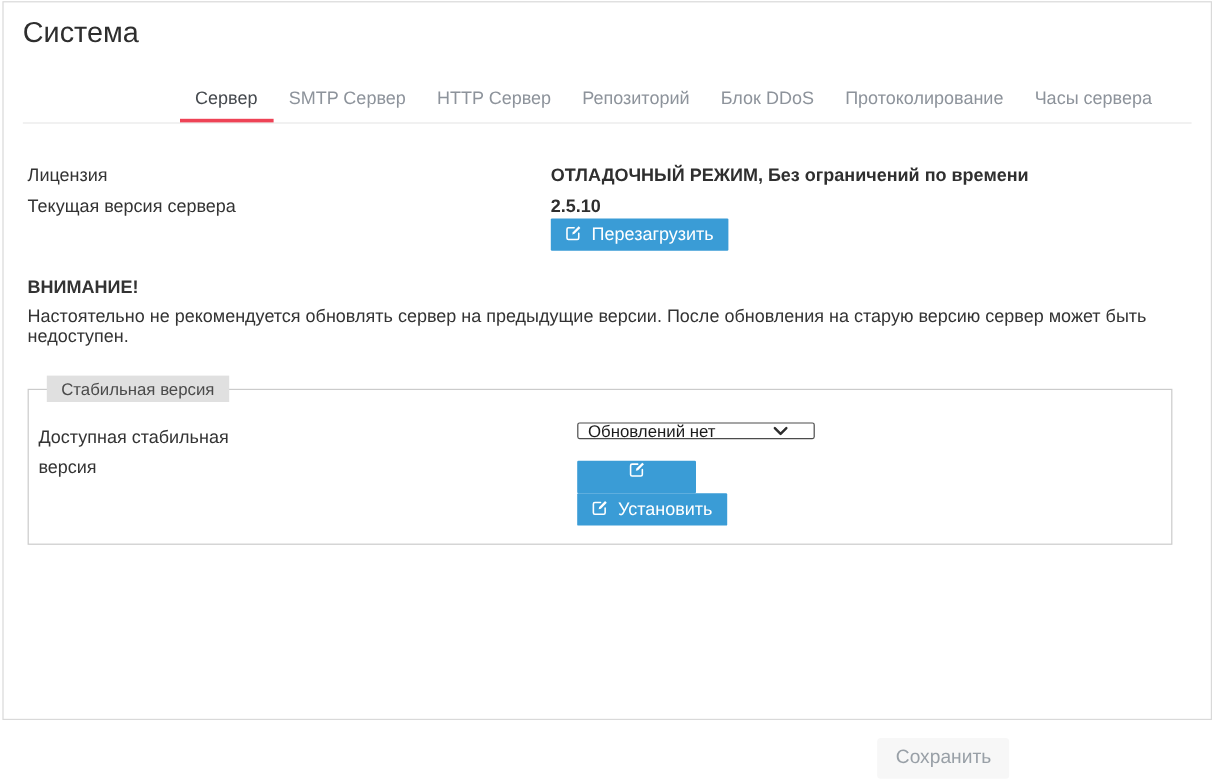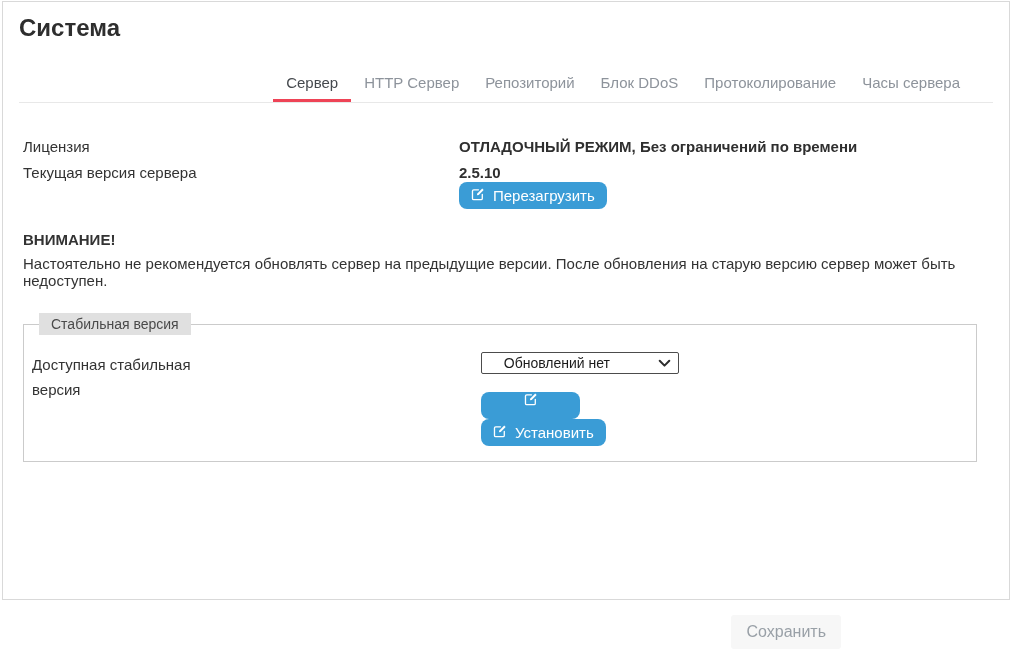--- a/index.html
+++ b/index.html
@@ -11,21 +11,21 @@
   *{box-sizing:border-box;margin:0;padding:0;}
   html,body{width:1012px;height:650px;background:#ffffff;overflow:hidden;}
   body{font-family:"Liberation Sans","DejaVu Sans",sans-serif;color:var(--text-dark);position:relative;}
 
   .card{
     position:absolute;left:2px;top:1px;width:1008px;height:599px;
     background:#fff;border:1px solid var(--border-card);
     padding:0 16px;
   }
 
-  .page-title{font-size:24px;line-height:30px;font-weight:700;color:#2e2e2e;margin-top:11px;}
+  .page-title{font-size:24px;line-height:30px;font-weight:400;color:#2e2e2e;margin-top:11px;}
 
   .tabs{
     display:flex;justify-content:flex-end;align-items:flex-end;
     margin-top:30px;padding-right:20px;
     border-bottom:1px solid var(--border-divider);
   }
   .tab{
     font-size:15px;line-height:20px;color:var(--tab-muted);
     padding:0 13px 6px 13px;cursor:pointer;white-space:nowrap;
     border-bottom:3px solid transparent;
@@ -33,21 +33,21 @@
   .tab.active{color:#45494e;border-bottom-color:var(--accent-red);}
 
   .rows{margin-top:26px;padding-left:4px;}
   .row{display:flex;min-height:26px;align-items:flex-end;}
   .row-label{width:436px;font-size:15px;color:var(--text-dark);flex:none;}
   .row-value{font-size:15px;font-weight:700;color:#2f2f2f;}
   .btn-row{margin-top:1px;}
 
   .btn-blue{
     display:inline-flex;align-items:center;gap:8px;
-    background:var(--accent-blue);color:#fff;border:none;border-radius:8px;
+    background:var(--accent-blue);color:#fff;border:none;border-radius:1px;
     font-size:15px;height:27px;padding:0 12px;cursor:pointer;
     font-family:"Liberation Sans","DejaVu Sans",sans-serif;
   }
 
   .warning{margin-top:22px;padding-left:4px;}
   .warning-title{font-size:15px;font-weight:700;}
   .warning-text{font-size:15px;margin-top:7px;}
 
   fieldset.stable{
     margin:24px 16px 0 4px;
@@ -57,23 +57,23 @@
   fieldset.stable legend{
     margin-left:7px;background:var(--legend-bg);color:#4a4a4a;
     font-size:14px;line-height:16px;padding:3px 12px;
   }
   .frow{display:flex;margin-top:9px;}
   .flabel{width:449px;flex:none;font-size:15px;line-height:25px;color:var(--text-dark);}
   .flabel span{display:inline-block;max-width:195px;}
   .fvalue{display:flex;flex-direction:column;align-items:flex-start;}
 
   .select{
-    width:198px;height:22px;background:#fff;
+    width:198px;height:14px;background:#fff;
     border:1px solid #4c4c4c;border-radius:2px;
-    display:flex;align-items:center;justify-content:flex-end;
+    display:flex;align-items:center;justify-content:flex-start;
     padding:0 7px 0 8px;font-size:14px;color:#1b1b1b;cursor:pointer;gap:48px;
   }
   .select .chev{display:flex;align-items:center;}
 
   .fvalue .btn-blue.first{margin-top:18px;flex-direction:column;}
   .fvalue .btn-blue.second{}
 
   .footer{
     position:absolute;left:0;top:600px;width:848px;height:50px;
     background:#fff;display:flex;justify-content:flex-end;align-items:flex-start;
@@ -88,20 +88,21 @@
 </style>
 </head>
 <body>
 
 <div class="card">
 
   <h1 class="page-title">Система</h1>
 
   <div class="tabs">
     <div class="tab active">Сервер</div>
+    <div class="tab">SMTP Сервер</div>
     <div class="tab">HTTP Сервер</div>
     <div class="tab">Репозиторий</div>
     <div class="tab">Блок DDoS</div>
     <div class="tab">Протоколирование</div>
     <div class="tab">Часы сервера</div>
   </div>
 
   <div class="rows">
     <div class="row">
       <div class="row-label">Лицензия</div>

